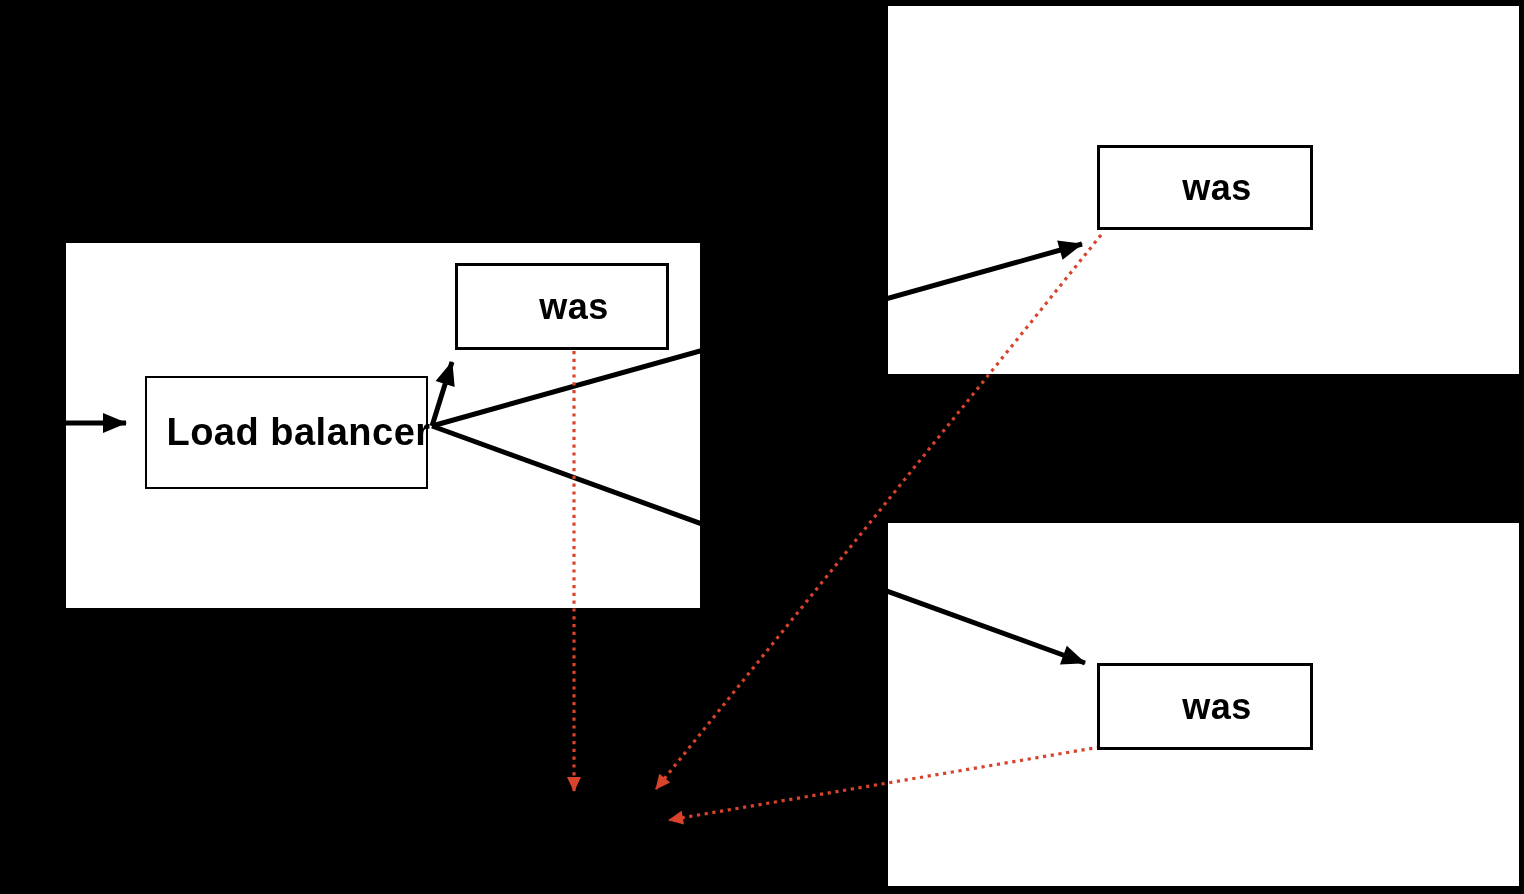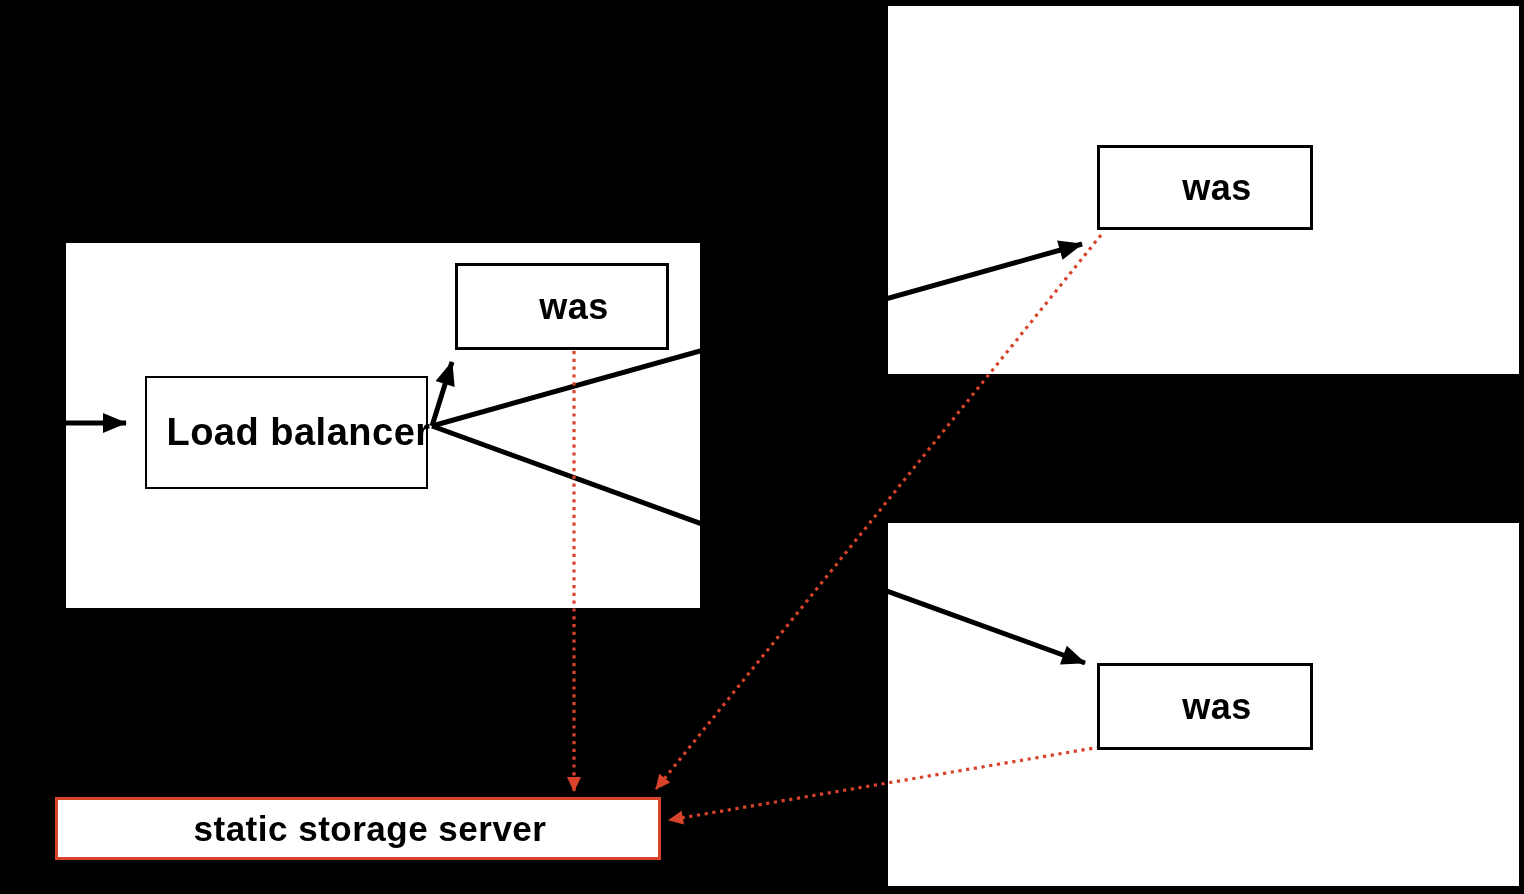--- a/index.html
+++ b/index.html
@@ -96,17 +96,14 @@
   </div>
 
   <div class="node" id="node-was-top-right">
     <span class="label">was</span>
   </div>
 
   <div class="node" id="node-was-bottom-right">
     <span class="label">was</span>
   </div>
 
-  <div class="node" id="node-static-storage">
-    <span class="label">static storage server</span>
-  </div>
 
 </div>
 
 </body></html>

